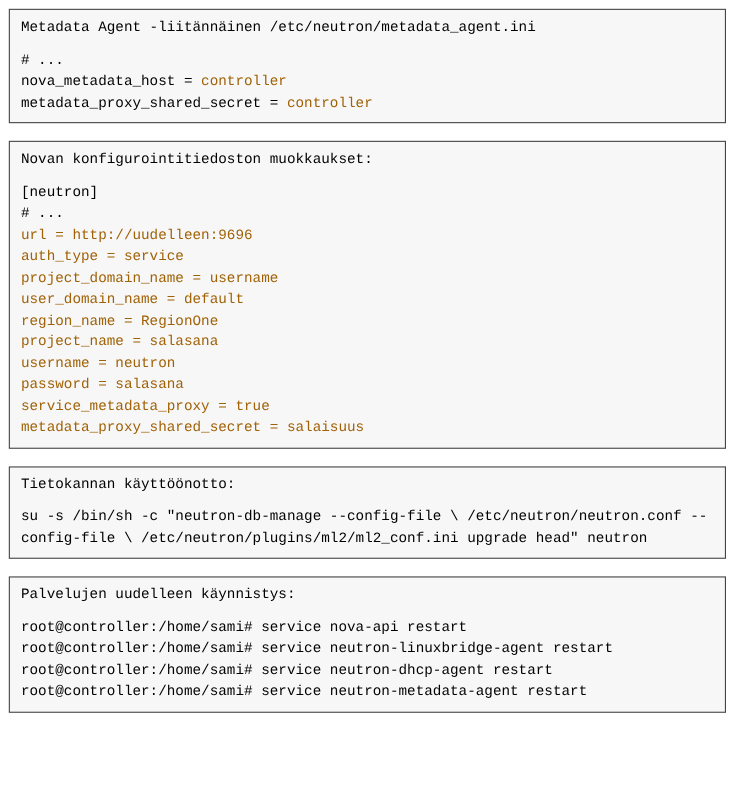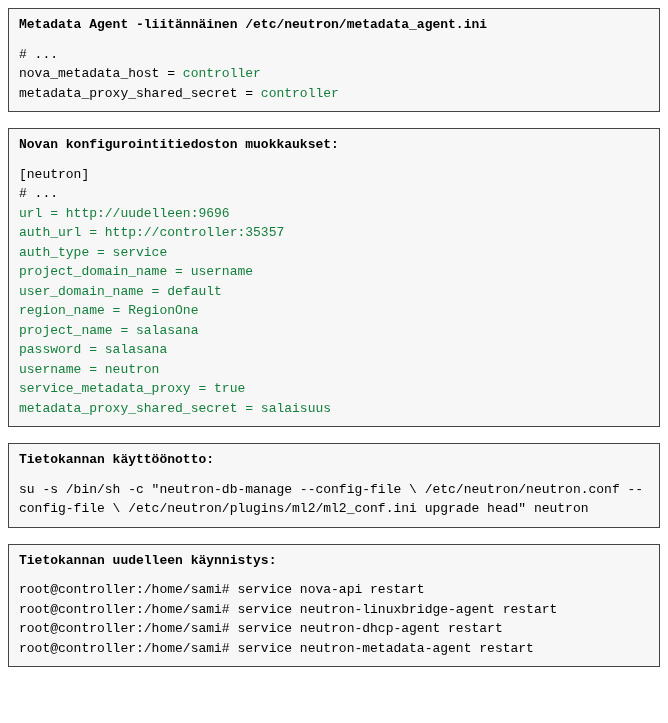--- a/index.html
+++ b/index.html
@@ -11,61 +11,60 @@
     line-height: 1.5;
     color: #000;
   }
   .block {
     border: 1px solid #444;
     background: #f7f7f7;
     margin-bottom: 16px;
     padding: 6px 10px 8px 10px;
   }
   .title {
-    font-weight: bold;
+    font-weight: normal;
     margin-bottom: 10px;
   }
   .codeblock {
     white-space: pre-wrap;
     word-break: break-all;
   }
   .line { white-space: pre-wrap; }
-  .red { color: #15803d; }
+  .red { color: #a16207; }
 </style>
 </head>
 <body>
 
 <div class="block">
   <div class="title">Metadata Agent -liitännäinen /etc/neutron/metadata_agent.ini</div>
   <div class="line"># ...</div>
   <div class="line"><span>nova_metadata_host = </span><span class="red">controller</span></div>
   <div class="line"><span>metadata_proxy_shared_secret = </span><span class="red">controller</span></div>
 </div>
 
 <div class="block">
   <div class="title">Novan konfigurointitiedoston muokkaukset:</div>
   <div class="line">[neutron]</div>
   <div class="line"># ...</div>
   <div class="line red">url = http://uudelleen:9696</div>
-  <div class="line red">auth_url = http://controller:35357</div>
   <div class="line red">auth_type = service</div>
   <div class="line red">project_domain_name = username</div>
   <div class="line red">user_domain_name = default</div>
   <div class="line red">region_name = RegionOne</div>
   <div class="line red">project_name = salasana</div>
+  <div class="line red">username = neutron</div>
   <div class="line red">password = salasana</div>
-  <div class="line red">username = neutron</div>
   <div class="line red">service_metadata_proxy = true</div>
   <div class="line red">metadata_proxy_shared_secret = salaisuus</div>
 </div>
 
 <div class="block">
   <div class="title">Tietokannan käyttöönotto:</div>
   <div class="codeblock">su -s /bin/sh -c "neutron-db-manage --config-file \ /etc/neutron/neutron.conf --config-file \ /etc/neutron/plugins/ml2/ml2_conf.ini upgrade head" neutron</div>
 </div>
 
 <div class="block">
-  <div class="title">Tietokannan uudelleen käynnistys:</div>
+  <div class="title">Palvelujen uudelleen käynnistys:</div>
   <div class="line">root@controller:/home/sami# service nova-api restart</div>
   <div class="line">root@controller:/home/sami# service neutron-linuxbridge-agent restart</div>
   <div class="line">root@controller:/home/sami# service neutron-dhcp-agent restart</div>
   <div class="line">root@controller:/home/sami# service neutron-metadata-agent restart</div>
 </div>
 
 </body></html>

